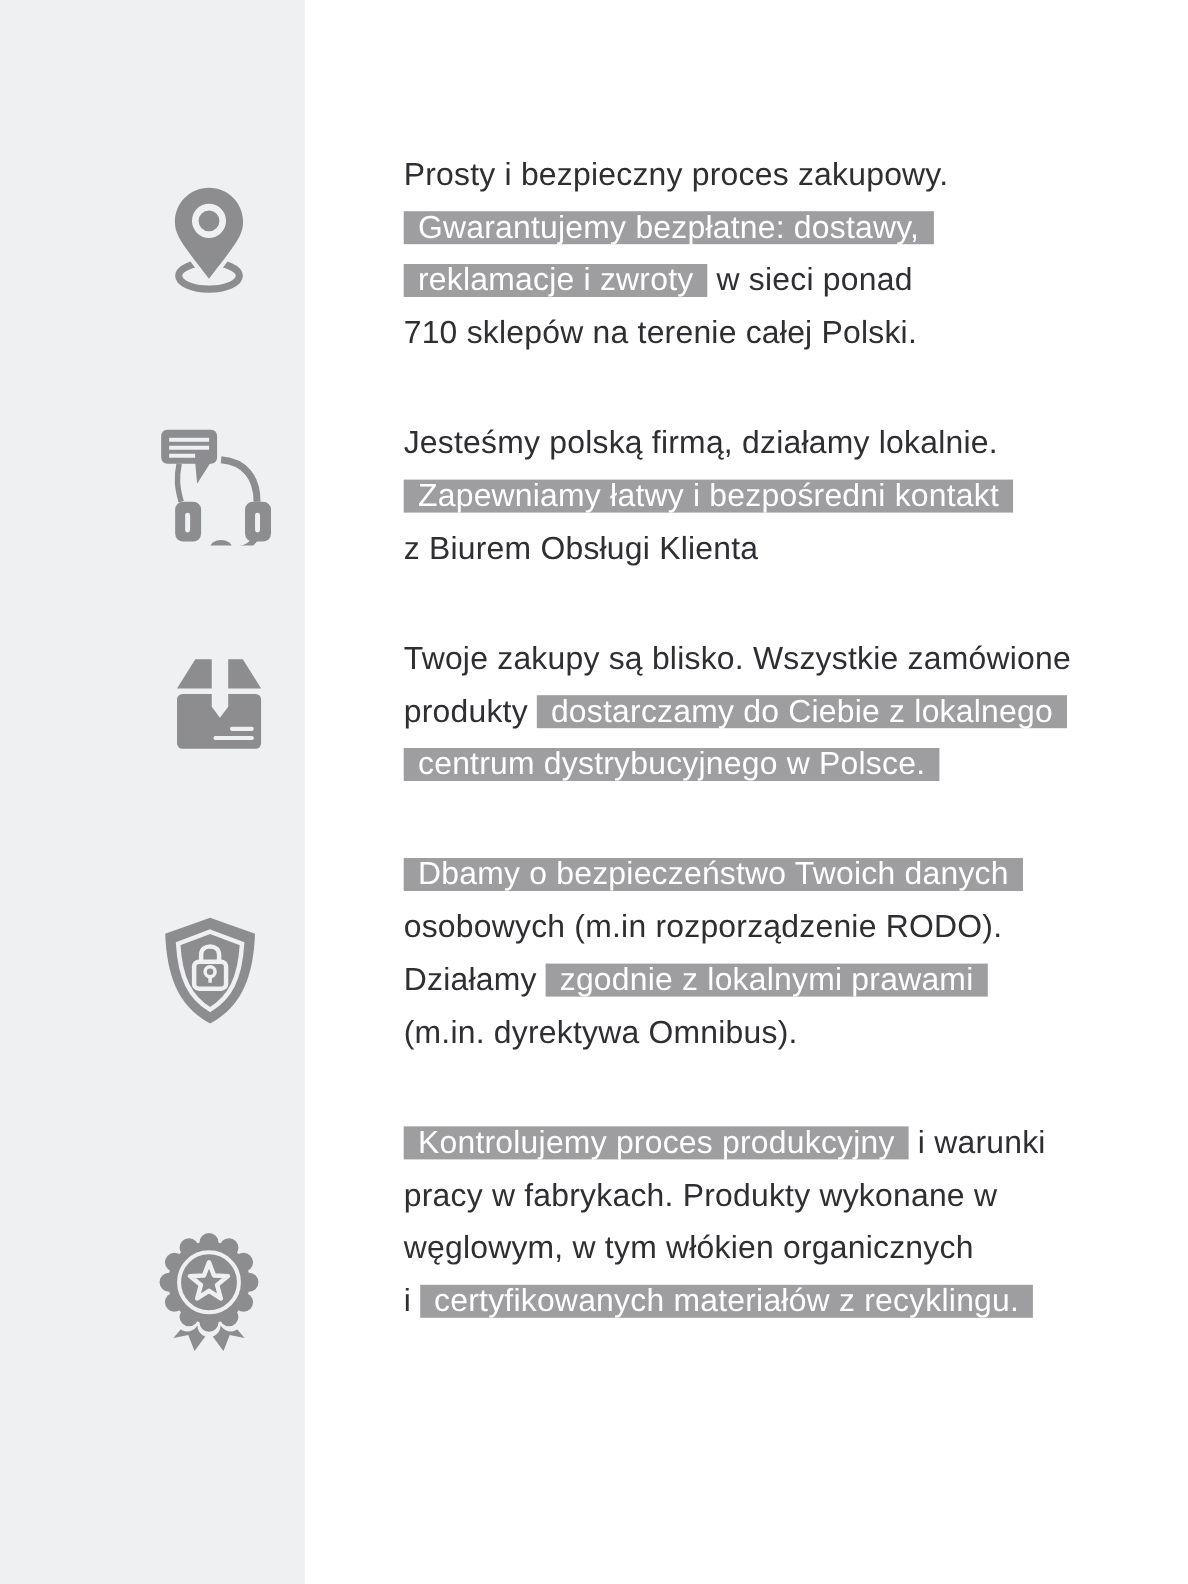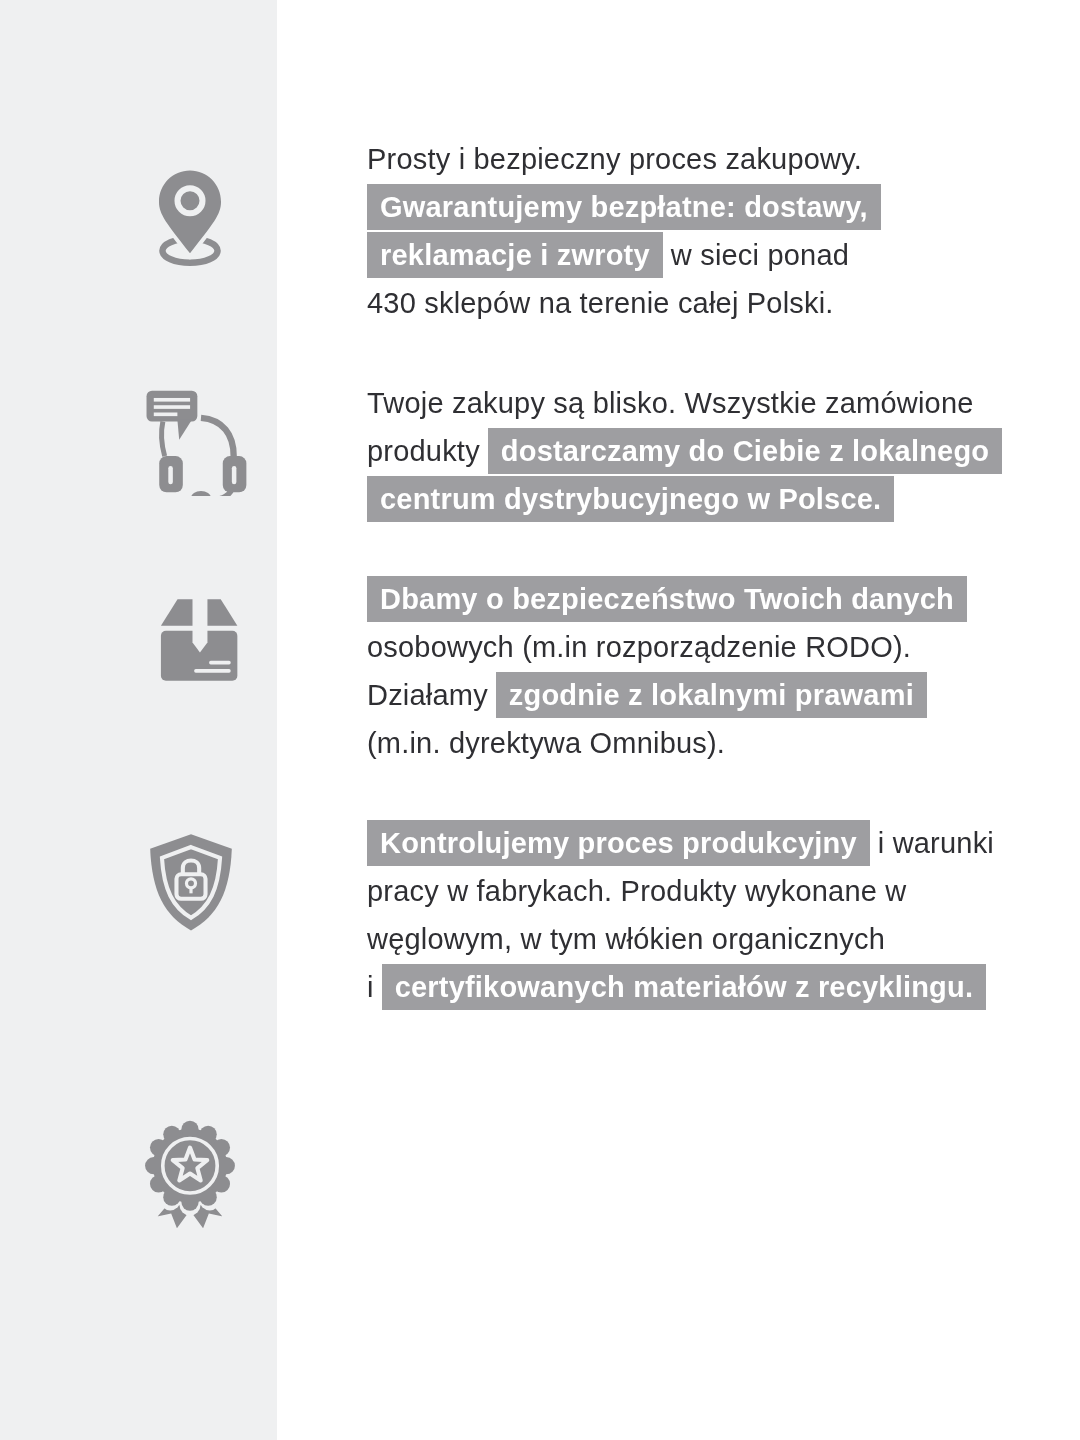--- a/index.html
+++ b/index.html
@@ -29,22 +29,22 @@
   }
   .block{ margin-bottom:52px;padding-left:36px; }
   .block:last-child{ margin-bottom:0;text-align:center; }
   .row{
     min-height:48px; display:flex; align-items:center; gap:8px;
   }
   .seg{
     font-size:29px; color:var(--text); letter-spacing:0.2px; white-space:nowrap;
   }
   .seg.hl{
-    background:var(--hl); color:var(--hl-text); font-weight:bold;
-    height:46px; display:inline-flex; align-items:center;
+    background:var(--hl); color:var(--hl-text); font-weight:normal;
+    height:30px; display:inline-flex; align-items:center;
     padding:0 13px; letter-spacing:0.2px;
   }
 </style>
 </head>
 <body>
 
 <div class="sidebar">
 
   <div class="icon-slot" style="left:134px; top:162px;">
     <svg width="112" height="112" viewBox="0 0 130 130">
@@ -140,21 +140,32 @@
         <span class="seg">Prosty i bezpieczny proces zakupowy.</span>
       </div>
       <div class="row">
         <span class="seg hl">Gwarantujemy bezpłatne: dostawy,</span>
       </div>
       <div class="row">
         <span class="seg hl">reklamacje i zwroty</span>
         <span class="seg">w sieci ponad</span>
       </div>
       <div class="row">
-        <span class="seg">430 sklepów na terenie całej Polski.</span>
+        <span class="seg">710 sklepów na terenie całej Polski.</span>
+      </div>
+    </div>
+    <div class="block">
+      <div class="row">
+        <span class="seg">Jesteśmy polską firmą, działamy lokalnie.</span>
+      </div>
+      <div class="row">
+        <span class="seg hl">Zapewniamy łatwy i bezpośredni kontakt</span>
+      </div>
+      <div class="row">
+        <span class="seg">z Biurem Obsługi Klienta</span>
       </div>
     </div>
     <div class="block">
       <div class="row">
         <span class="seg">Twoje zakupy są blisko. Wszystkie zamówione</span>
       </div>
       <div class="row">
         <span class="seg">produkty</span>
         <span class="seg hl">dostarczamy do Ciebie z lokalnego</span>
       </div>

